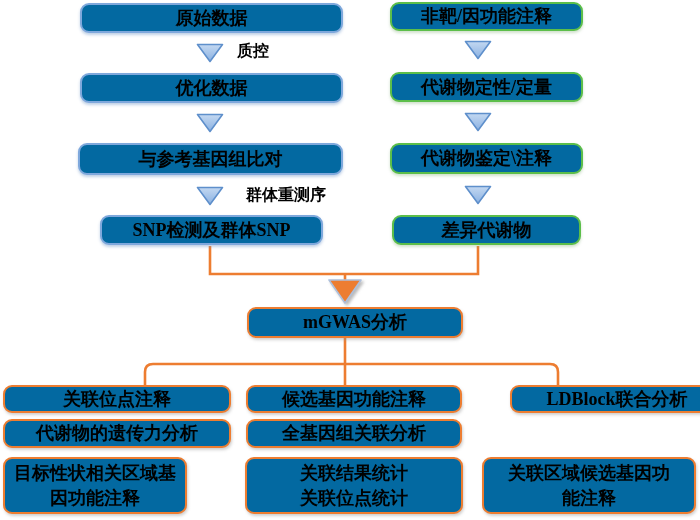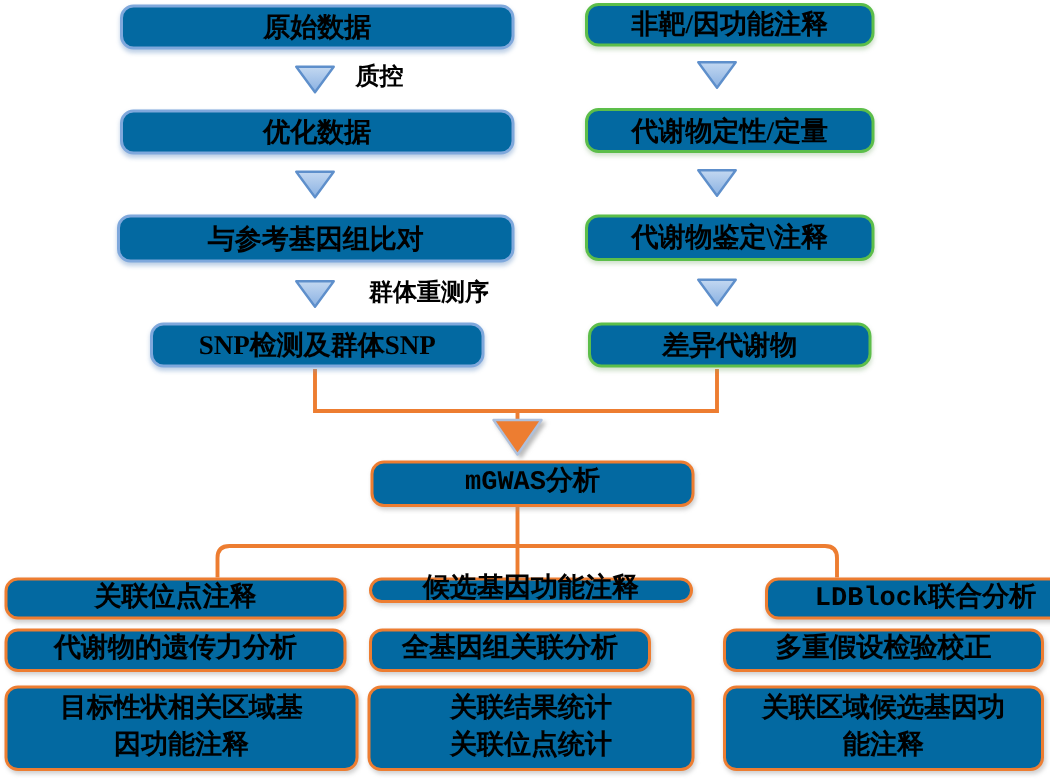--- a/index.html
+++ b/index.html
@@ -18,21 +18,20 @@
     border:2px solid var(--blue_border,#7FA8DC);
     box-shadow:0 2px 3px rgba(110,150,200,0.45);
   }
   .box.green {
     border:2.5px solid var(--green_border,#5CBE4A);
     box-shadow:0 2px 3px rgba(120,170,110,0.35);
   }
   .box.orange {
     border:2.5px solid var(--orange,#ED7D31);
     box-shadow:1px 2px 3px rgba(150,150,150,0.45);
-    font-family:Liberation Mono, monospace;
   }
   .flow-label {
     position:absolute; font-weight:bold; color:#000000; font-size:16px;
     font-family:"Liberation Serif","DejaVu Sans",sans-serif;
   }
   svg.arrow { position:absolute; overflow:visible; }
   svg.arrow polygon {
     fill:url(#blueGrad);
     stroke:var(--blue_arrow_stroke,#5E8FCB);
     stroke-width:1.6; stroke-linejoin:round;
@@ -107,26 +106,25 @@
   <svg class="arrow" style="left:464px;top:185px" width="28" height="20">
     <polygon points="1.5,1.5 26.5,1.5 14,18.5"></polygon>
   </svg>
 
   <div class="box green" style="left:392px;top:215px;width:189px;height:30px">差异代谢物</div>
 
   <div class="box orange" style="left:247px;top:307px;width:216px;height:31px">mGWAS分析</div>
 
   <div class="box orange" style="left:3px;top:385px;width:228px;height:28px">关联位点注释</div>
   <div class="box orange" style="left:3px;top:419px;width:228px;height:29px">代谢物的遗传力分析</div>
-  <div class="box orange" style="left:3px;top:457px;width:236px;height:57px">目标性状相关区域基
+  <div class="box orange" style="left:3px;top:457px;width:184px;height:57px">目标性状相关区域基
 因功能注释</div>
 
-  <div class="box orange" style="left:246px;top:385px;width:216px;height:17px">候选基因功能注释</div>
-  <div class="box orange" style="left:246px;top:419px;width:188px;height:29px">全基因组关联分析</div>
+  <div class="box orange" style="left:246px;top:385px;width:216px;height:28px">候选基因功能注释</div>
+  <div class="box orange" style="left:246px;top:419px;width:216px;height:29px">全基因组关联分析</div>
   <div class="box orange" style="left:245px;top:457px;width:218px;height:57px">关联结果统计
 关联位点统计</div>
 
   <div class="box orange" style="left:510px;top:385px;width:214px;height:28px">LDBlock联合分析</div>
-  <div class="box orange" style="left:482px;top:419px;width:214px;height:29px">多重假设检验校正</div>
   <div class="box orange" style="left:482px;top:457px;width:214px;height:57px">关联区域候选基因功
 能注释</div>
 
 </div>
 
 </body></html>

